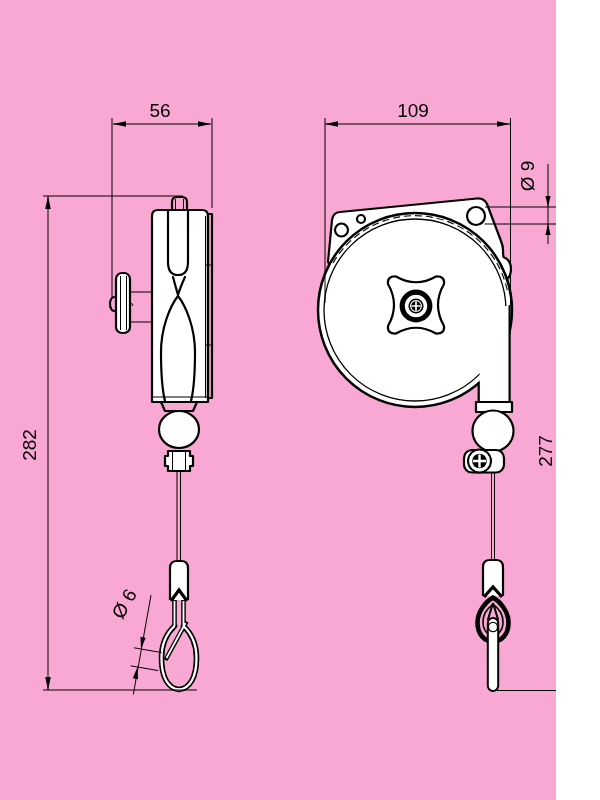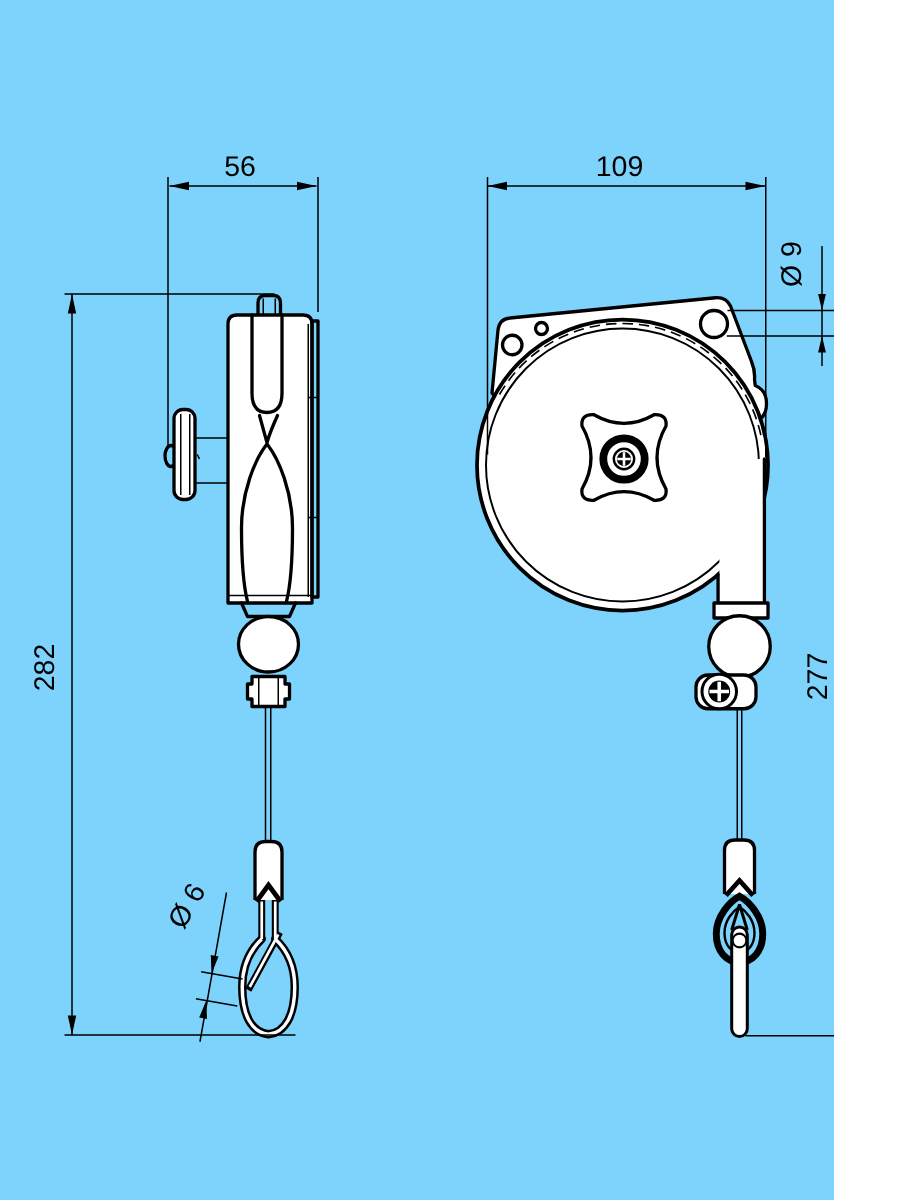--- a/index.html
+++ b/index.html
@@ -1,16 +1,16 @@
 <!DOCTYPE html>
 <html><head>
 <meta charset="utf-8">
 <style>
   html,body{margin:0;padding:0;background:#ffffff;}
-  .sheet{width:556px;height:800px;background:#7dd3fc;position:relative;overflow:hidden;}
+  .sheet{width:556px;height:800px;background:#f9a8d4;position:relative;overflow:hidden;}
   svg{display:block;}
   text.dim{font-family:"Liberation Sans", sans-serif;font-size:19px;fill:#000;}
   .thin{stroke:#000;stroke-width:1;fill:none;}
   .obj{stroke:#000;stroke-width:2.2;fill:none;stroke-linecap:round;stroke-linejoin:round;}
   .objf{stroke:#000;stroke-width:2.2;fill:#fff;stroke-linejoin:round;}
   .arrow{fill:#000;stroke:none;}
 </style>
 </head>
 <body>
 

